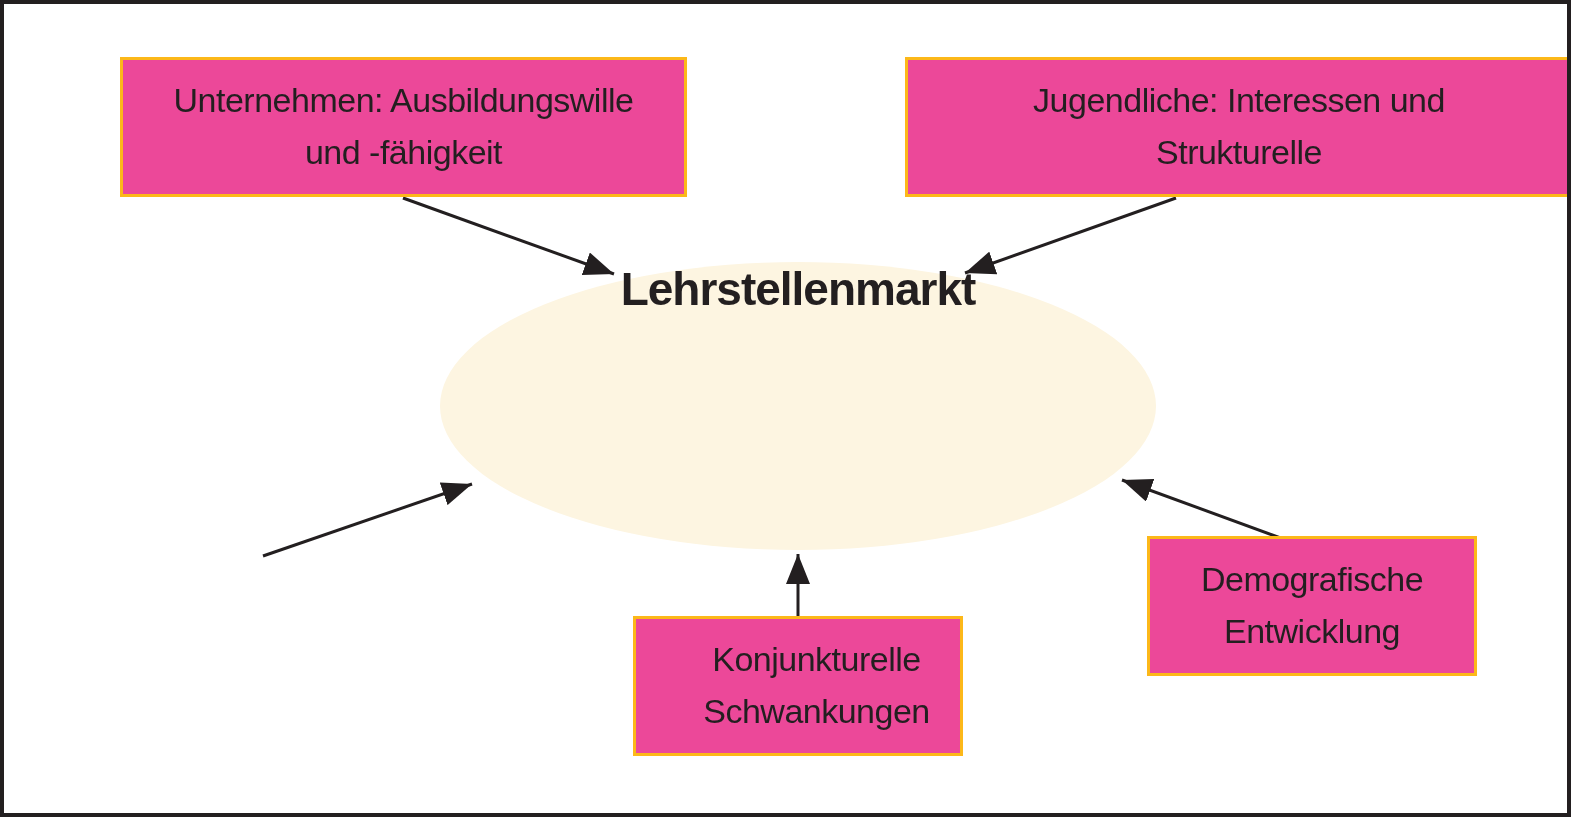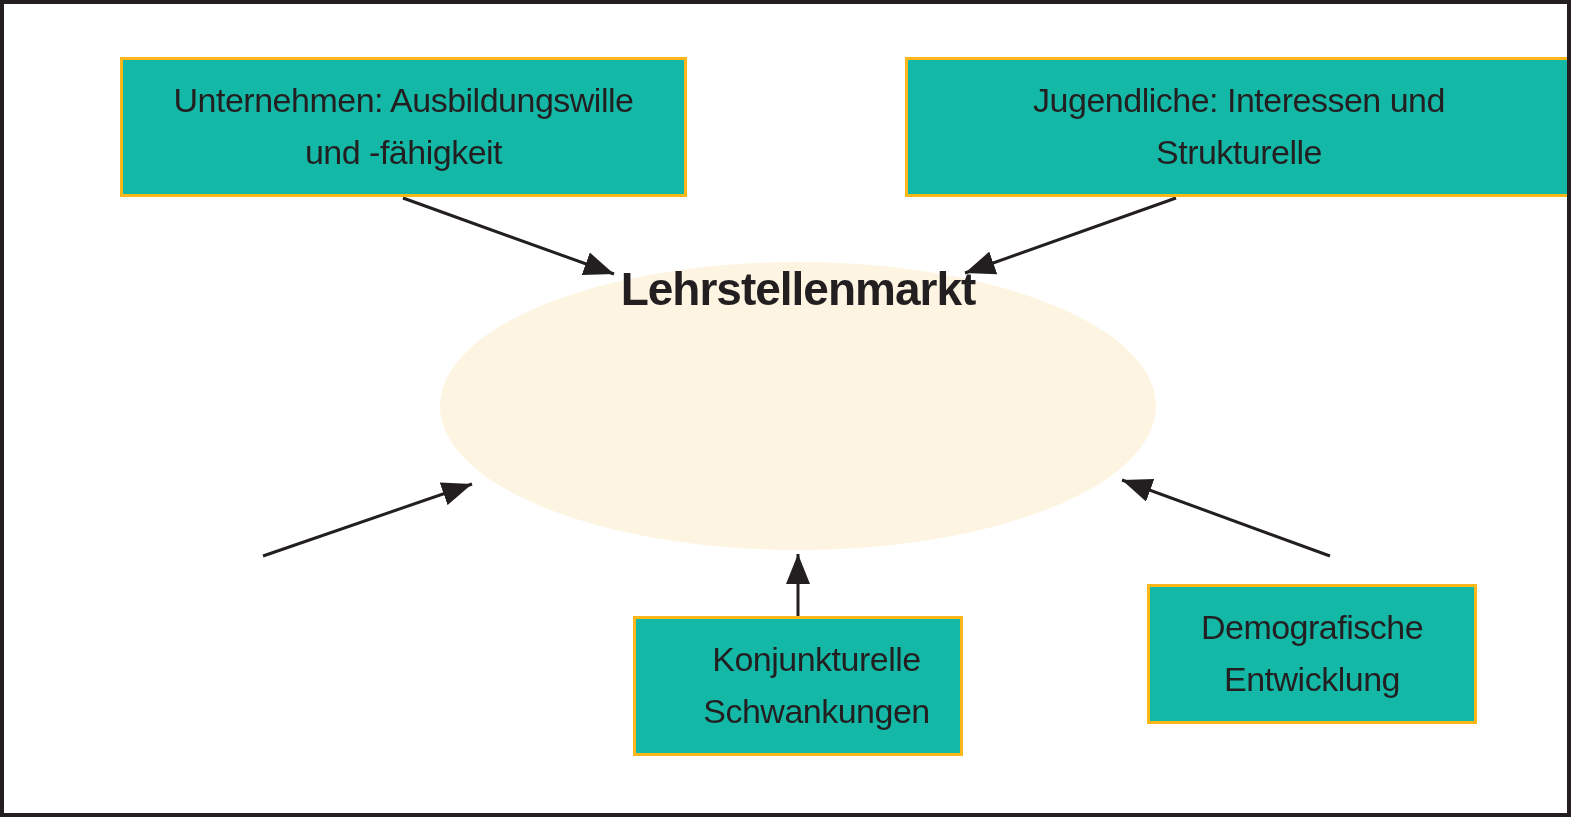--- a/index.html
+++ b/index.html
@@ -21,36 +21,36 @@
     left: 0;
     top: 0;
     width: 1563px;
     height: 809px;
     pointer-events: none;
   }
   .node-box {
     position: absolute;
     box-sizing: border-box;
     border: 3px solid #fcb819;
-    background: #14b8a6;
+    background: #ec4899;
     display: flex;
     flex-direction: column;
     align-items: center;
     justify-content: center;
     text-align: center;
     color: #231f20;
     font-size: 34px;
     line-height: 1.52;
     letter-spacing: -0.5px;
   }
   .box-tl { left: 116px; top: 53px;  width: 567px; height: 140px; }
   .box-tr { left: 901px; top: 53px;  width: 668px; height: 140px; }
   .box-bl { left: 117px; top: 552px; width: 329px; height: 140px; }
   .box-bc { left: 629px; top: 612px; width: 330px; height: 140px; padding-left: 37px; }
-  .box-br { left: 1143px; top: 580px; width: 330px; height: 140px; }
+  .box-br { left: 1143px; top: 532px; width: 330px; height: 140px; }
   .center-ellipse {
     position: absolute;
     left: 436px;
     top: 258px;
     width: 716px;
     height: 288px;
     border-radius: 50%;
     background: #fdf5e1;
     display: flex;
     align-items: flex-start;

